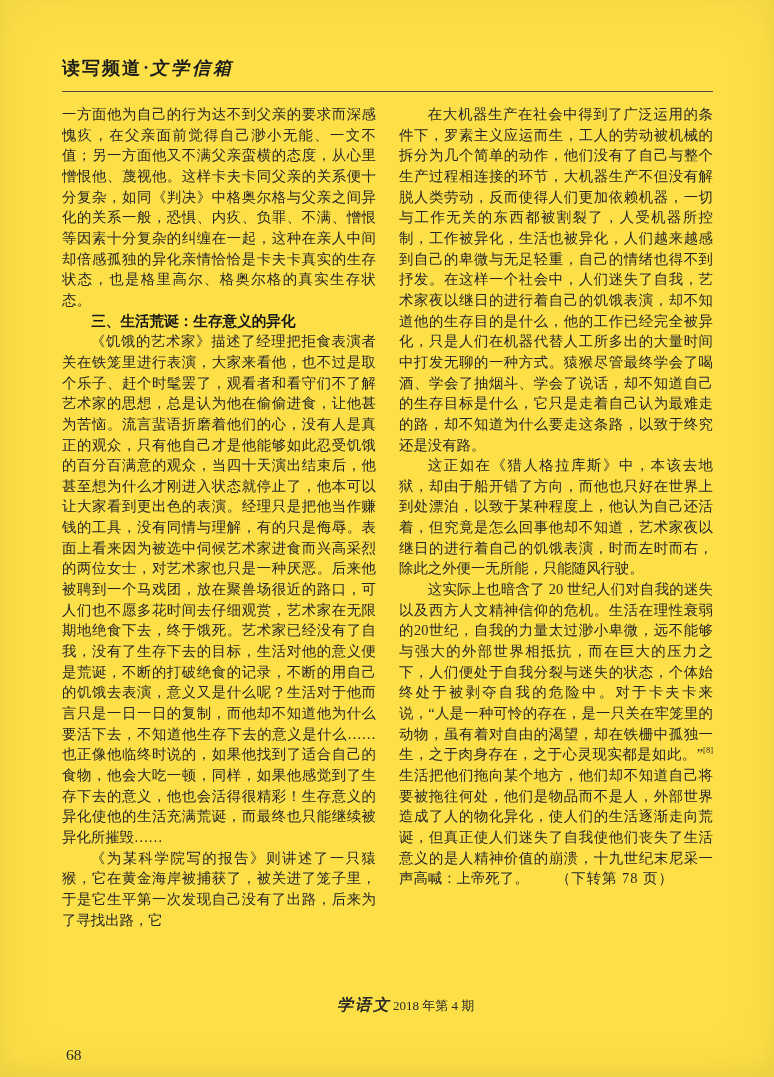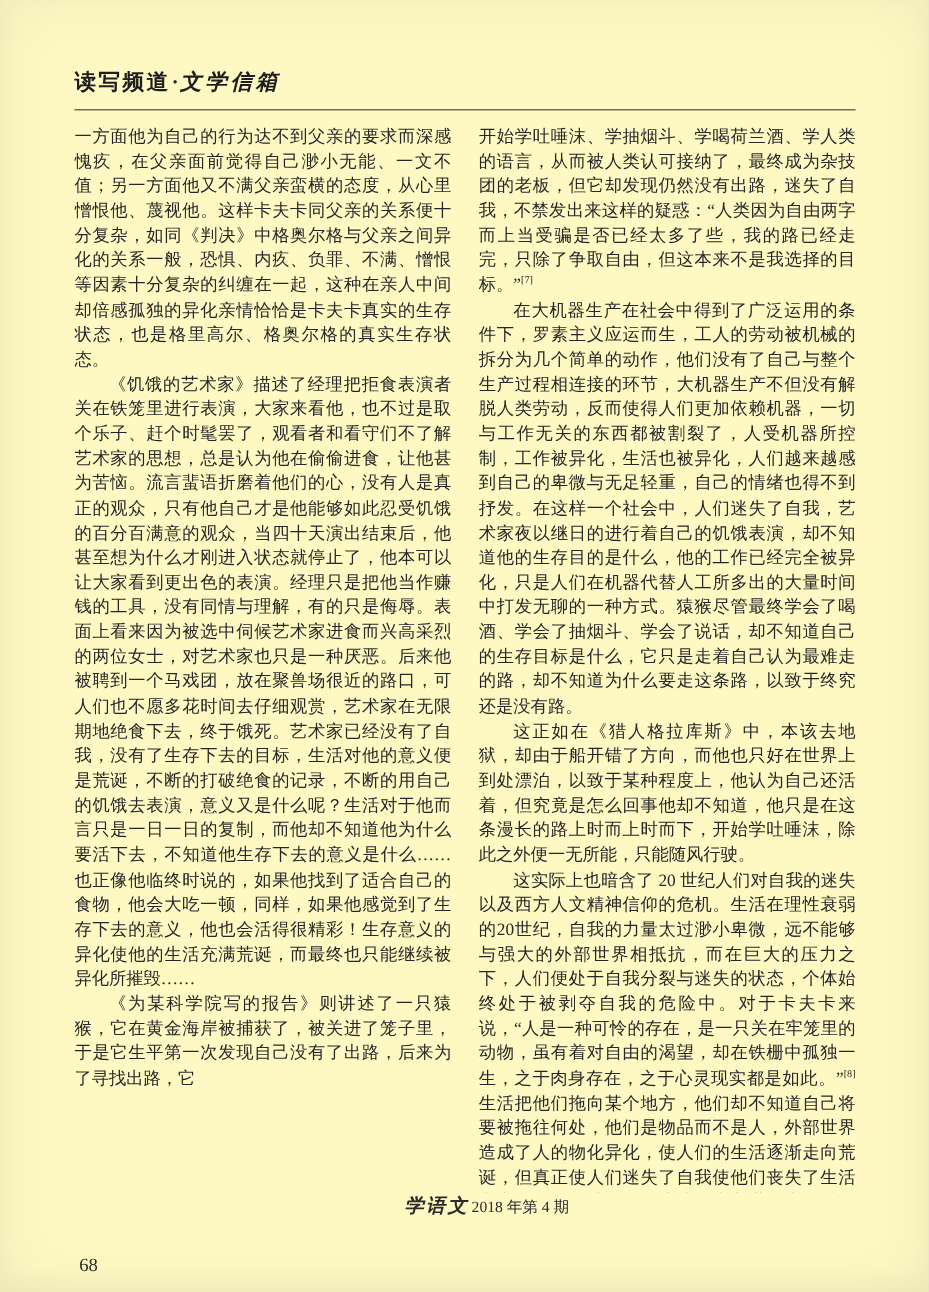--- a/index.html
+++ b/index.html
@@ -1,19 +1,19 @@
 <!DOCTYPE html>
 <html><head>
 <meta charset="utf-8">
 <style>
   html,body { margin:0; padding:0; background:#e8e7e4; }
   .page {
     position:relative;
     width:774px; height:1077px;
-    background:#fef9c3;
+    background:#fde047;
     font-family:"Liberation Serif", serif;
     color:#2a2a2a;
     overflow:hidden;
     box-shadow: inset 0 0 60px rgba(0,0,0,0.05), inset 0 -8px 18px rgba(0,0,0,0.04);
   }
   .page-header {
     position:absolute; left:62px; top:56px;
     font-size:18px; white-space:nowrap;
   }
   .page-header .channel {
@@ -69,27 +69,27 @@
 
   <div class="page-header">
     <span class="channel">读写频道</span><span class="dot">·</span><span class="section">文学信箱</span>
   </div>
 
   <div class="header-rule"></div>
 
   <div class="content">
     <div class="column">
         <p class="cont"><span>一方面他为自己的行为达不到父亲的要求而深感愧疚，在父亲面前觉得自己渺小无能、一文不值；另一方面他又不满父亲蛮横的态度，从心里憎恨他、蔑视他。这样卡夫卡同父亲的关系便十分复杂，如同《判决》中格奥尔格与父亲之间异化的关系一般，恐惧、内疚、负罪、不满、憎恨等因素十分复杂的纠缠在一起，这种在亲人中间却倍感孤独的异化亲情恰恰是卡夫卡真实的生存状态，也是格里高尔、格奥尔格的真实生存状态。</span></p>
+        <h3 class="sec"><span>三、生活荒诞：生存意义的异化</span></h3>
         <p class=""><span>《饥饿的艺术家》描述了经理把拒食表演者关在铁笼里进行表演，大家来看他，也不过是取个乐子、赶个时髦罢了，观看者和看守们不了解艺术家的思想，总是认为他在偷偷进食，让他甚为苦恼。流言蜚语折磨着他们的心，没有人是真正的观众，只有他自己才是他能够如此忍受饥饿的百分百满意的观众，当四十天演出结束后，他甚至想为什么才刚进入状态就停止了，他本可以让大家看到更出色的表演。经理只是把他当作赚钱的工具，没有同情与理解，有的只是侮辱。表面上看来因为被选中伺候艺术家进食而兴高采烈的两位女士，对艺术家也只是一种厌恶。后来他被聘到一个马戏团，放在聚兽场很近的路口，可人们也不愿多花时间去仔细观赏，艺术家在无限期地绝食下去，终于饿死。艺术家已经没有了自我，没有了生存下去的目标，生活对他的意义便是荒诞，不断的打破绝食的记录，不断的用自己的饥饿去表演，意义又是什么呢？生活对于他而言只是一日一日的复制，而他却不知道他为什么要活下去，不知道他生存下去的意义是什么……也正像他临终时说的，如果他找到了适合自己的食物，他会大吃一顿，同样，如果他感觉到了生存下去的意义，他也会活得很精彩！生存意义的异化使他的生活充满荒诞，而最终也只能继续被异化所摧毁……</span></p>
         <p class=""><span>《为某科学院写的报告》则讲述了一只猿猴，它在黄金海岸被捕获了，被关进了笼子里，于是它生平第一次发现自己没有了出路，后来为了寻找出路，它</span></p>
       </div>
     <div class="column">
-        <p class="cont"><span>开始学吐唾沫、学抽烟斗、学喝荷兰酒、学人类的语言，从而被人类认可接纳了，最终成为杂技团的老板，但它却发现仍然没有出路，迷失了自我，不禁发出来这样的疑惑：“人类因为自由两字而上当受骗是否已经太多了些，我的路已经走完，只除了争取自由，但这本来不是我选择的目标。”</span><sup class="cite">[7]</sup></p>
         <p class=""><span>在大机器生产在社会中得到了广泛运用的条件下，罗素主义应运而生，工人的劳动被机械的拆分为几个简单的动作，他们没有了自己与整个生产过程相连接的环节，大机器生产不但没有解脱人类劳动，反而使得人们更加依赖机器，一切与工作无关的东西都被割裂了，人受机器所控制，工作被异化，生活也被异化，人们越来越感到自己的卑微与无足轻重，自己的情绪也得不到抒发。在这样一个社会中，人们迷失了自我，艺术家夜以继日的进行着自己的饥饿表演，却不知道他的生存目的是什么，他的工作已经完全被异化，只是人们在机器代替人工所多出的大量时间中打发无聊的一种方式。猿猴尽管最终学会了喝酒、学会了抽烟斗、学会了说话，却不知道自己的生存目标是什么，它只是走着自己认为最难走的路，却不知道为什么要走这条路，以致于终究还是没有路。</span></p>
-        <p class=""><span>这正如在《猎人格拉库斯》中，本该去地狱，却由于船开错了方向，而他也只好在世界上到处漂泊，以致于某种程度上，他认为自己还活着，但究竟是怎么回事他却不知道，他只是在这条漫长的路上时而上时而下，开始学吐唾沫，除此之外便一无所能，只能随风行驶。</span></p>
+        <p class=""><span>这正如在《猎人格拉库斯》中，本该去地狱，却由于船开错了方向，而他也只好在世界上到处漂泊，以致于某种程度上，他认为自己还活着，但究竟是怎么回事他却不知道，艺术家夜以继日的进行着自己的饥饿表演，时而左时而右，除此之外便一无所能，只能随风行驶。</span></p>
         <p class=""><span>这实际上也暗含了 20 世纪人们对自我的迷失以及西方人文精神信仰的危机。生活在理性衰弱的20世纪，自我的力量太过渺小卑微，远不能够与强大的外部世界相抵抗，而在巨大的压力之下，人们便处于自我分裂与迷失的状态，个体始终处于被剥夺自我的危险中。对于卡夫卡来说，“人是一种可怜的存在，是一只关在牢笼里的动物，虽有着对自由的渴望，却在铁栅中孤独一生，之于肉身存在，之于心灵现实都是如此。”</span><sup class="cite">[8]</sup><span>生活把他们拖向某个地方，他们却不知道自己将要被拖往何处，他们是物品而不是人，外部世界造成了人的物化异化，使人们的生活逐渐走向荒诞，但真正使人们迷失了自我使他们丧失了生活意义的是人精神价值的崩溃，十九世纪末尼采一声高喊：上帝死了。</span><span class="turn-note">（下转第 78 页）</span></p>
       </div>
   </div>
 
   <div class="footer-page-num">68</div>
 
   <div class="footer-journal">
     <span class="jname">学语文</span><span>2018 年第 4 期</span>
   </div>
 

